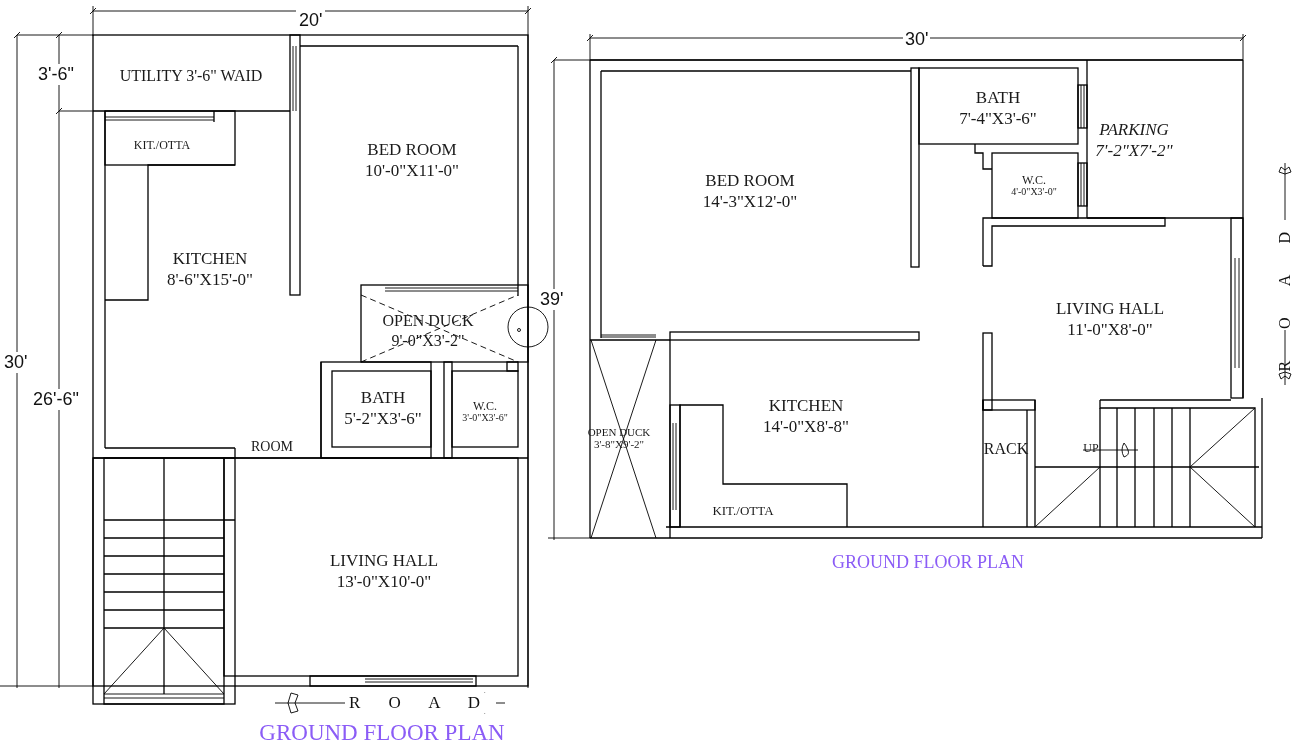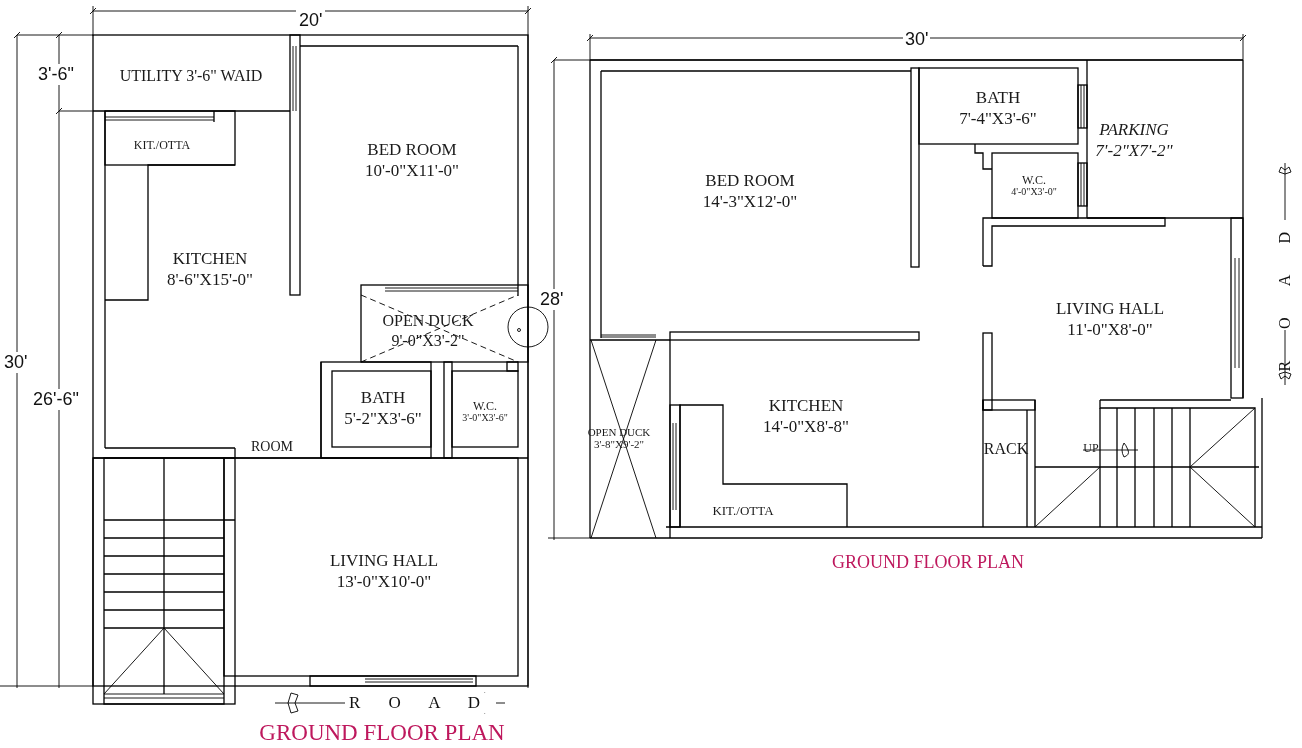--- a/index.html
+++ b/index.html
@@ -6,21 +6,21 @@
   body { width: 1302px; height: 748px; overflow: hidden; position: relative; }
   #canvas { position: absolute; left: 0; top: 0; width: 1302px; height: 748px; }
   svg { display: block; }
   .ln { stroke: #000; stroke-width: 1.3; fill: none; }
   .thin { stroke: #000; stroke-width: 0.9; fill: none; }
   .dash { stroke: #000; stroke-width: 0.9; fill: none; stroke-dasharray: 6 4; }
   .lbl { position: absolute; font-family: "Liberation Serif", "DejaVu Serif", serif; color: #1a1a1a; text-align: center; white-space: nowrap; line-height: 1.05; transform: translate(-50%, 0); }
   .dim { position: absolute; font-family: "Liberation Sans", "DejaVu Sans", sans-serif; color: #111; white-space: nowrap; background: #fff; }
   .road-v { position: absolute; font-family: "Liberation Serif", "DejaVu Serif", serif; font-size: 16px; color: #111; writing-mode: vertical-rl; transform: rotate(180deg); letter-spacing: 14px; }
   .road-h { position: absolute; font-family: "Liberation Serif", "DejaVu Serif", serif; font-size: 17px; color: #111; letter-spacing: 12px; background: #fff; padding: 0 4px; }
-  .title { position: absolute; font-family: "Liberation Serif", "DejaVu Serif", serif; color: #be185d; white-space: nowrap; transform: translate(-50%, 0); }
+  .title { position: absolute; font-family: "Liberation Serif", "DejaVu Serif", serif; color: #8b5cf6; white-space: nowrap; transform: translate(-50%, 0); }
 </style>
 </head>
 <body>
 
 <div id="canvas">
 <svg width="1302" height="748" viewBox="0 0 1302 748" xmlns="http://www.w3.org/2000/svg">
 
   <g>
 
     <g>
@@ -222,21 +222,21 @@
 <div class="lbl" style="left:272px; top:440px; font-size:14px;">ROOM</div>
 <div class="lbl" style="left:384px; top:552px; font-size:17px;">
   <div>LIVING HALL</div>
   <div style="margin-top:3px;">13'-0"X10'-0"</div>
 </div>
 
 <div class="road-h" style="left:345px; top:693px;">R O A D</div>
 <div class="title" style="left:382px; top:720px; font-size:23px;">GROUND FLOOR PLAN</div>
 
 <div class="dim" style="left:903px; top:29px; font-size:18px; padding:0 2px;">30'</div>
-<div class="dim" style="left:540px; top:289px; font-size:18px;">28'</div>
+<div class="dim" style="left:540px; top:289px; font-size:18px;">39'</div>
 
 <div class="lbl" style="left:750px; top:172px; font-size:17px;">
   <div>BED ROOM</div>
   <div style="margin-top:3px;">14'-3"X12'-0"</div>
 </div>
 <div class="lbl" style="left:998px; top:89px; font-size:17px;">
   <div>BATH</div>
   <div style="margin-top:3px;">7'-4"X3'-6"</div>
 </div>
 <div class="lbl" style="left:1134px; top:121px; font-size:17px;font-style:italic;">

